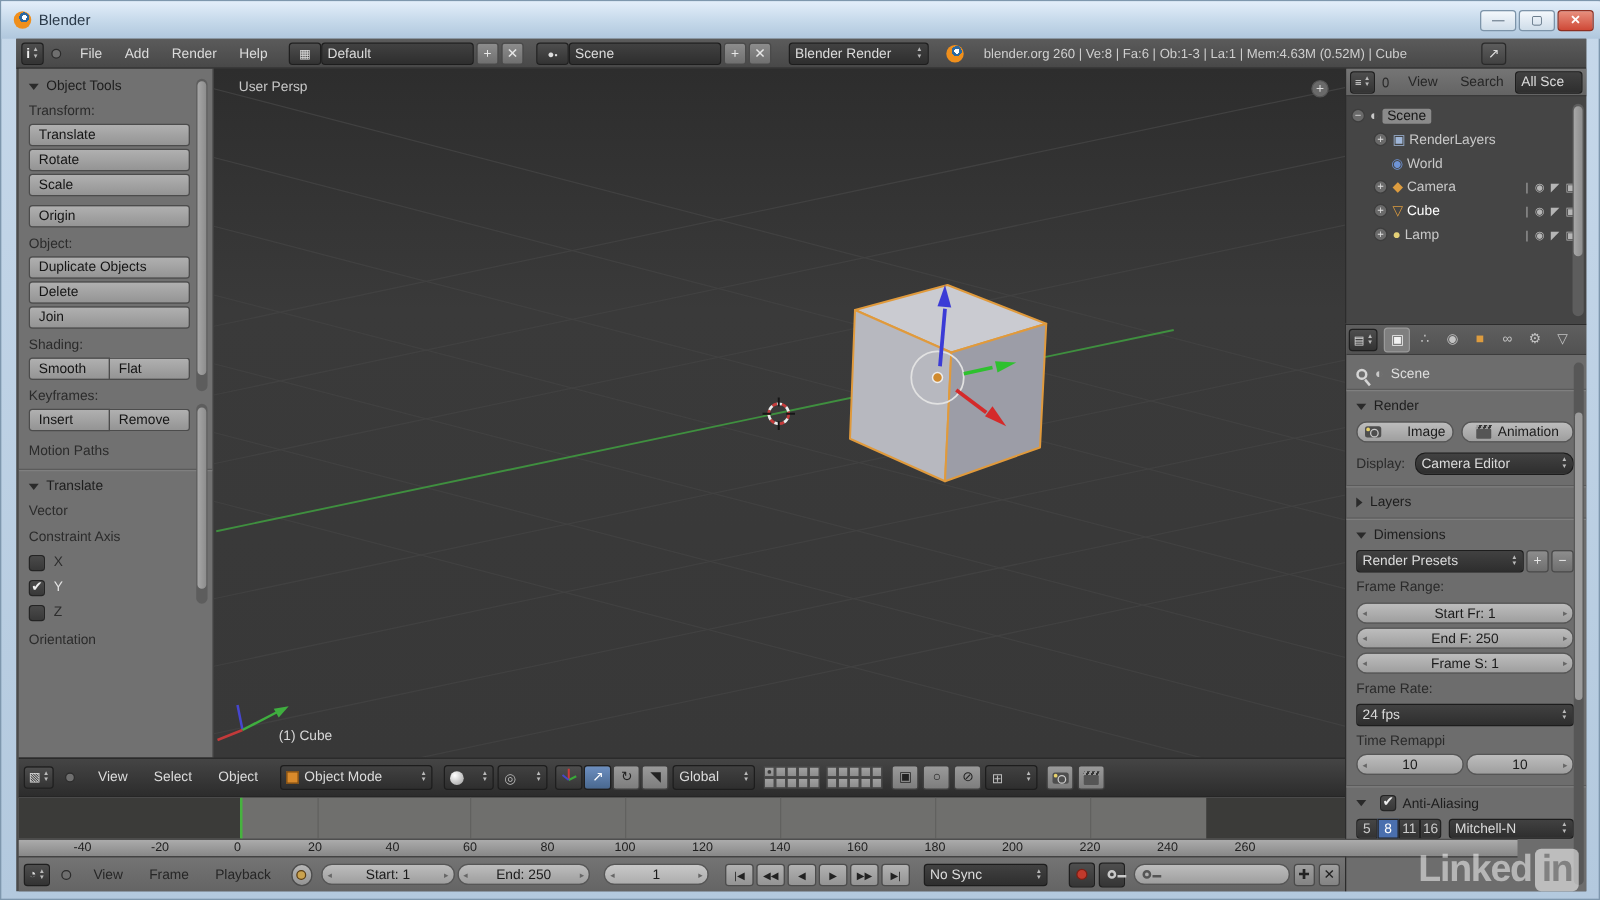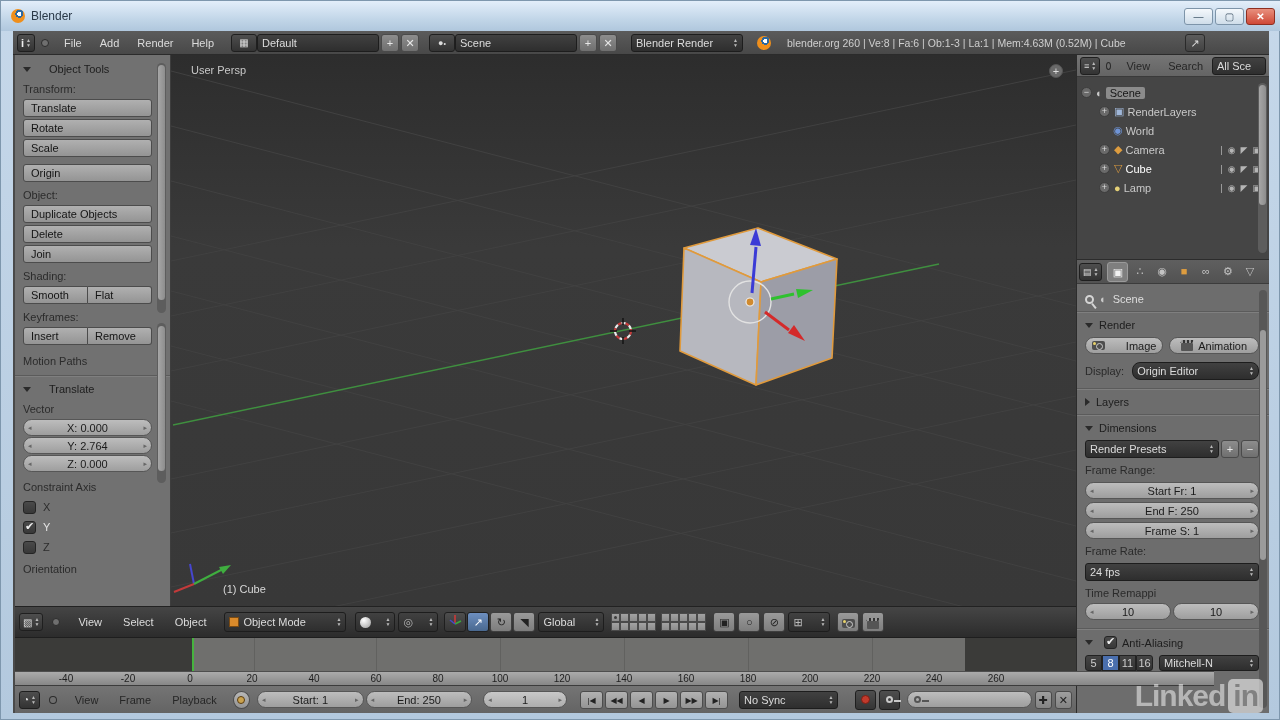--- a/index.html
+++ b/index.html
@@ -56,21 +56,21 @@
   .info-header .glyph { font-size:11px; color:#eee; font-weight:bold; }
   .stats { color:#cfcfcf; font-size:10.5px; margin-left:10px; white-space:nowrap; }
   .resize-btn { margin-left:auto; margin-right:60px; width:20px; height:18px; border-radius:3px;
     border:1px solid #2a2a2a; background:linear-gradient(#5c5c5c,#424242); color:#ddd; text-align:center; line-height:16px; }
   .plusx { width:18px; height:18px; border:1px solid #4a4a4a; border-radius:3px; margin-left:2px;
     background:linear-gradient(#8d8d8d,#6f6f6f); color:#e7e7e7; text-align:center; line-height:16px; font-size:11px; }
 
   
   .toolshelf { position:absolute; left:2px; top:24px; width:156px; height:551px; background:#717171;
     border-right:1px solid #3d3d3d; padding:6px 18px 0 8px; overflow:hidden; }
-  .panel-hdr { display:flex; align-items:center; color:#1d1d1d; margin:2px 0 8px;gap:12px; }
+  .panel-hdr { display:flex; align-items:center; color:#1d1d1d; margin:2px 0 8px; }
   .shelf-label { color:#2b2b2b; margin:7px 0 4px; }
   .tbtn { margin-bottom:2px; }
   .half { display:flex; gap:0; }
   .half .btn { flex:1; }
   .vscroll { position:absolute; right:4px; width:9px; border-radius:5px; background:#5d5d5d; }
   .vthumb { position:absolute; left:1px; width:7px; border-radius:4px; background:linear-gradient(90deg,#a7a7a7,#8d8d8d); }
   .sep { border-top:1px solid #5b5b5b; border-bottom:1px solid #7f7f7f; margin:8px -18px 6px -8px; }
 
   
   .viewport { position:absolute; left:158px; top:24px; width:905px; height:551px; background:#383838; overflow:hidden; }
@@ -253,37 +253,20 @@
             <span>Remove</span>
           </div>
       </div>
       <div class="shelf-label" style="margin-top:10px">Motion Paths</div>
       <div class="sep"></div>
       <div class="panel-hdr">
           <span class="tri-d"></span>
           <span>Translate</span>
         </div>
       <div class="shelf-label">Vector</div>
-      <div style="display:flex;flex-direction:column;gap:1px">
-        <div class="pill">
-            <span class="sarr l">◂</span>
-            <span>X: 0.000</span>
-            <span class="sarr r">▸</span>
-          </div>
-        <div class="pill">
-            <span class="sarr l">◂</span>
-            <span>Y: 2.764</span>
-            <span class="sarr r">▸</span>
-          </div>
-        <div class="pill">
-            <span class="sarr l">◂</span>
-            <span>Z: 0.000</span>
-            <span class="sarr r">▸</span>
-          </div>
-      </div>
       <div class="shelf-label" style="margin-top:9px">Constraint Axis</div>
       <div class="row" style="height:20px;gap:7px">
           <span class="cb"></span>
           <span style="color:#2d2d2d">X</span>
         </div>
       <div class="row" style="height:20px;gap:7px">
           <span class="cb checked"></span>
           <span style="color:#e4e4e4">Y</span>
         </div>
       <div class="row" style="height:20px;gap:7px">
@@ -464,21 +447,21 @@
               <span>Image</span>
             </div>
           <div class="pill" style="flex:1.15;gap:5px">
               <span class="clap-ic"></span>
               <span>Animation</span>
             </div>
         </div>
         <div class="row" style="margin-top:8px;gap:8px">
           <span style="color:#2a2a2a">Display:</span>
           <span class="dd" style="flex:1;border-radius:8px">
-              <span>Origin Editor</span>
+              <span>Camera Editor</span>
               <span class="updown"></span>
             </span>
         </div>
         <div class="sep" style="margin:8px -10px 4px -8px"></div>
         <div class="phead">
             <span class="tri-r"></span>
             <span>Layers</span>
           </div>
         <div class="sep" style="margin:4px -10px 4px -8px"></div>
         <div class="phead">

